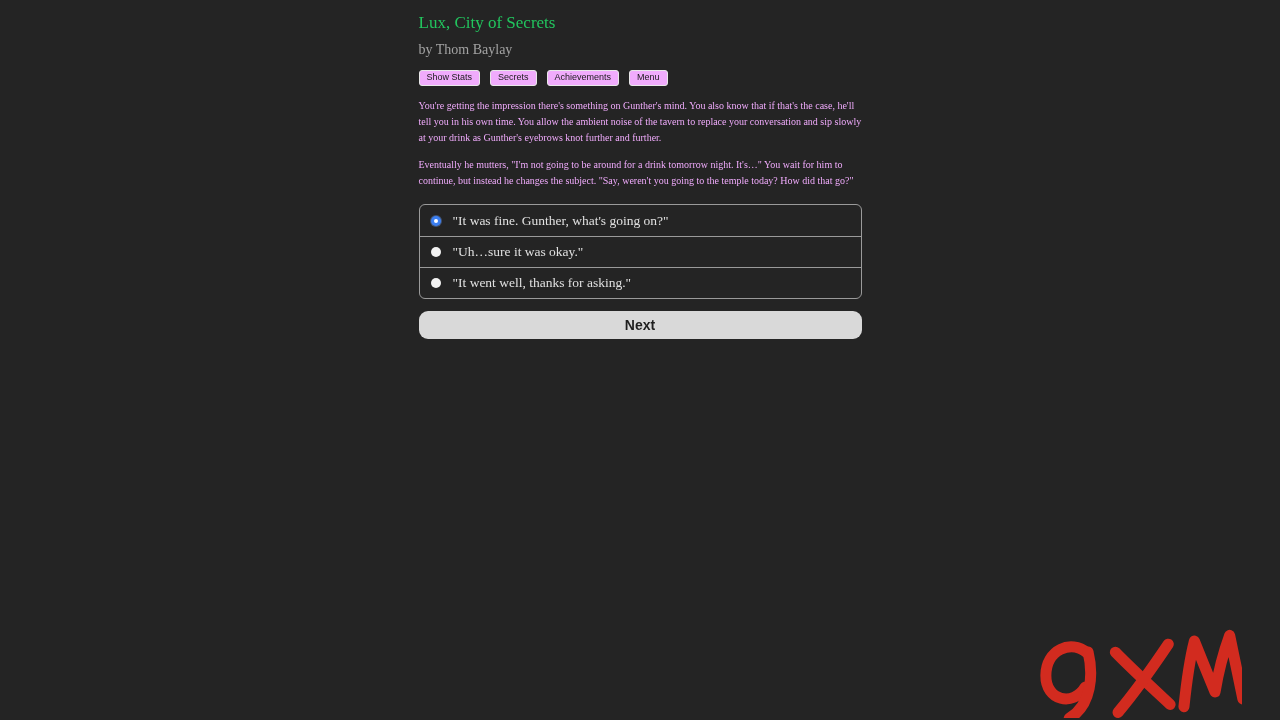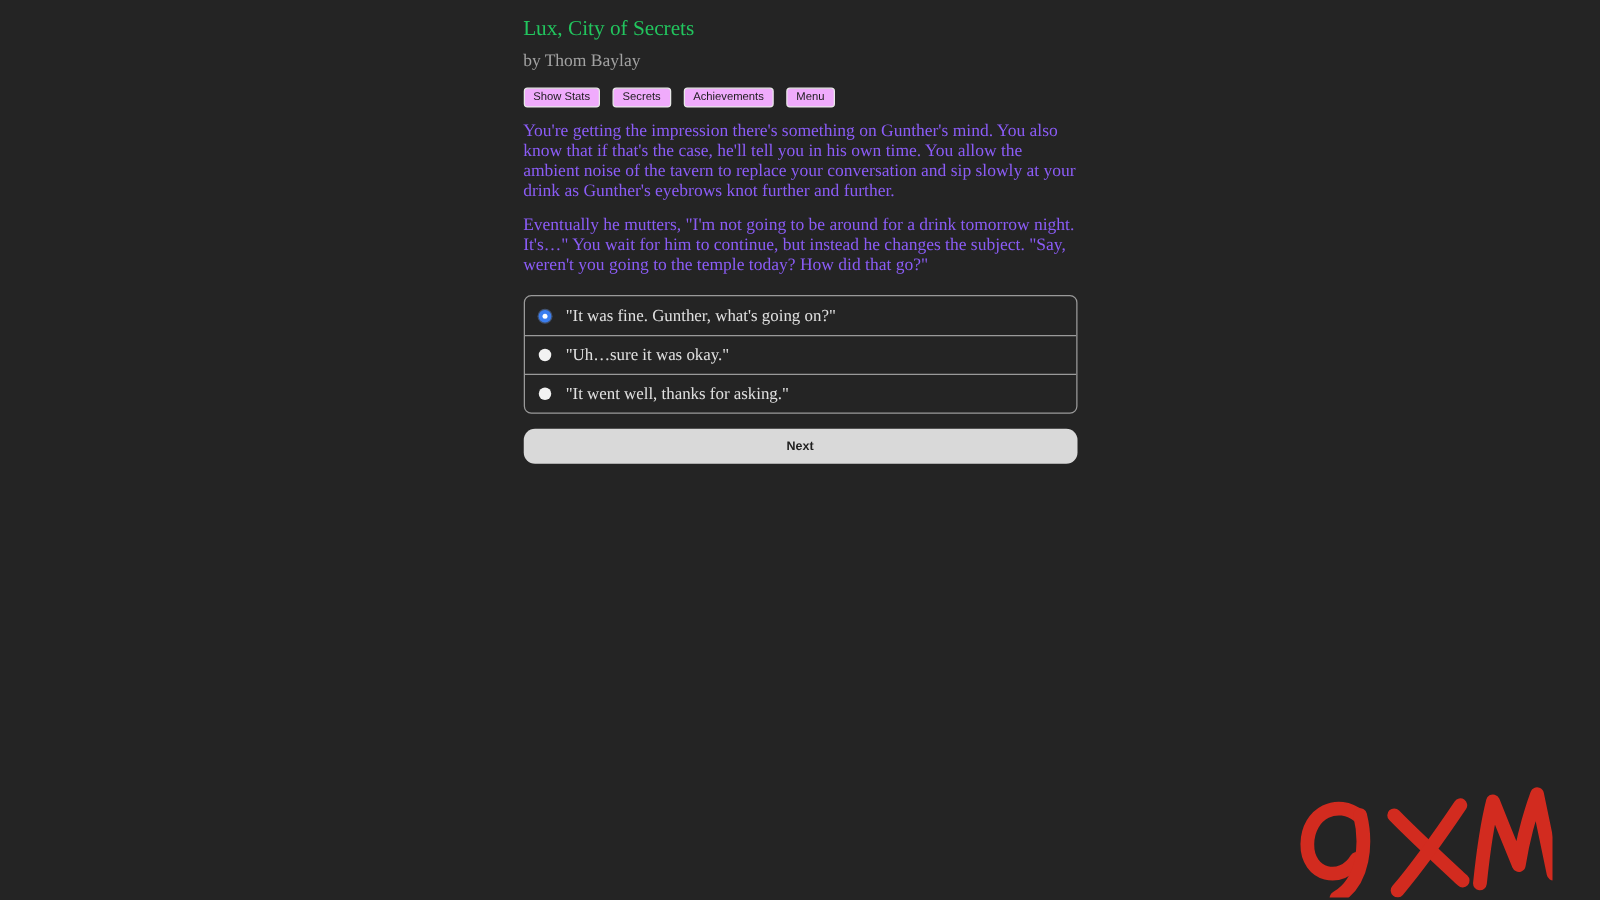--- a/index.html
+++ b/index.html
@@ -40,23 +40,23 @@
     color: #1a1a1a;
     border: 1px solid #e8e8e8;
     border-radius: 3px;
     font-family: "Liberation Sans", sans-serif;
     font-size: 9px;
     line-height: 1;
     padding: 2px 7px 3px 7px;
     cursor: pointer;
   }
   .story p {
-    font-size: 14px;
+    font-size: 10px;
     line-height: 16px;
-    color: #8b5cf6;
+    color: #f0abfc;
     margin: 12px 0 0 0;
   }
   .story p + p { margin-top: 11px; }
   .choice-group {
     margin-top: 15px;
     border: 1px solid #9a9a9a;
     border-radius: 6px;
     overflow: hidden;
   }
   .choice-row {
@@ -93,21 +93,21 @@
   .next-button {
     display: block;
     width: 100%;
     height: 28px;
     margin-top: 12px;
     background: #d9d9d9;
     border: none;
     border-radius: 9px;
     font-family: "Liberation Sans", sans-serif;
     font-weight: 700;
-    font-size: 10px;
+    font-size: 14px;
     color: #1f1f1f;
     text-align: center;
     cursor: pointer;
   }
   .gxm-logo {
     position: absolute;
     right: 38px;
     bottom: 2px;
     width: 212px;
     height: 96px;

